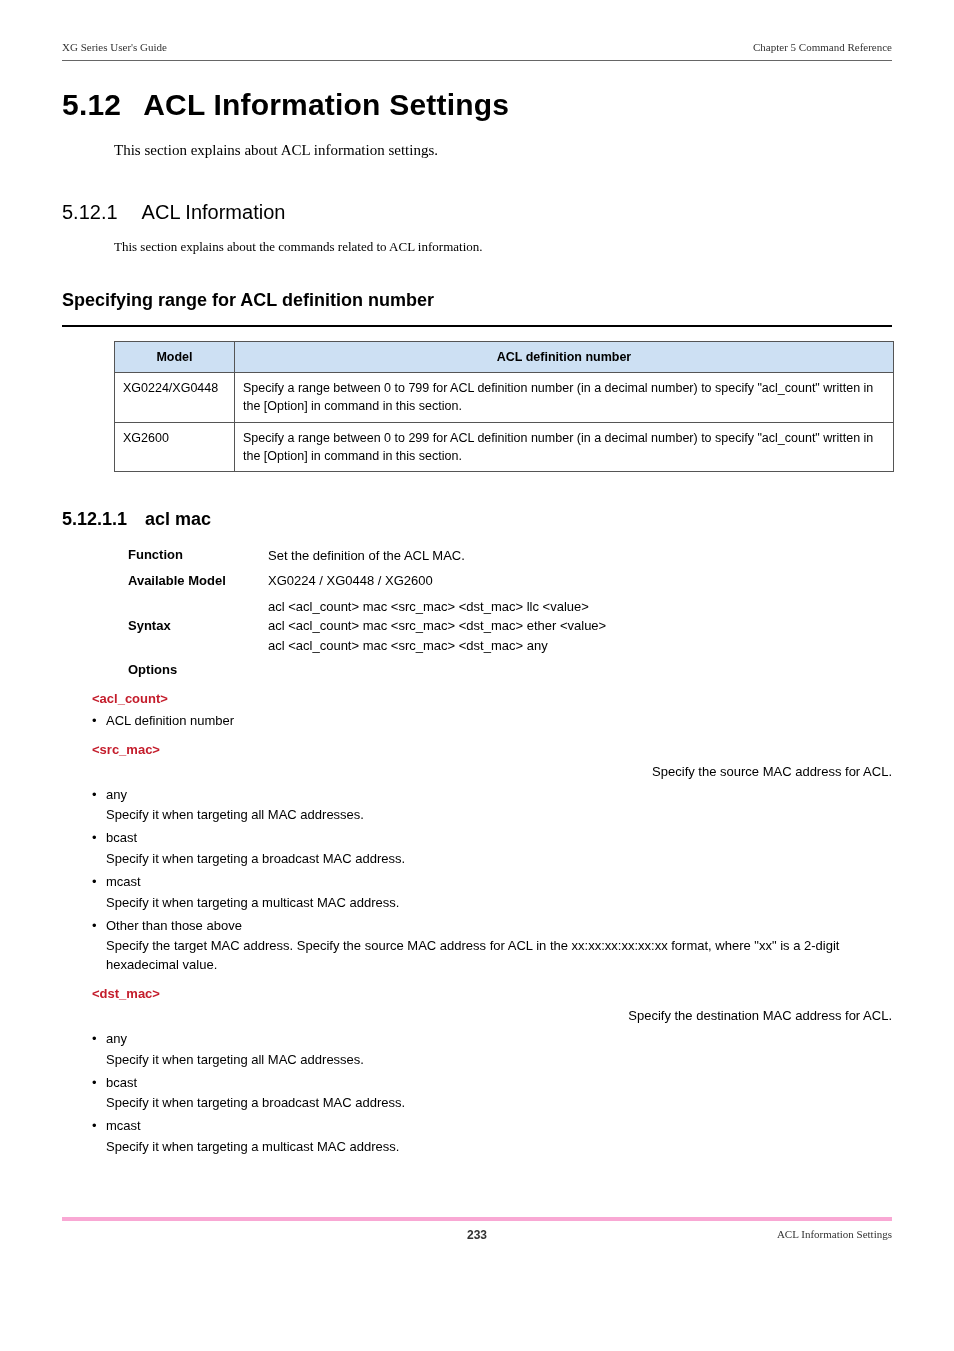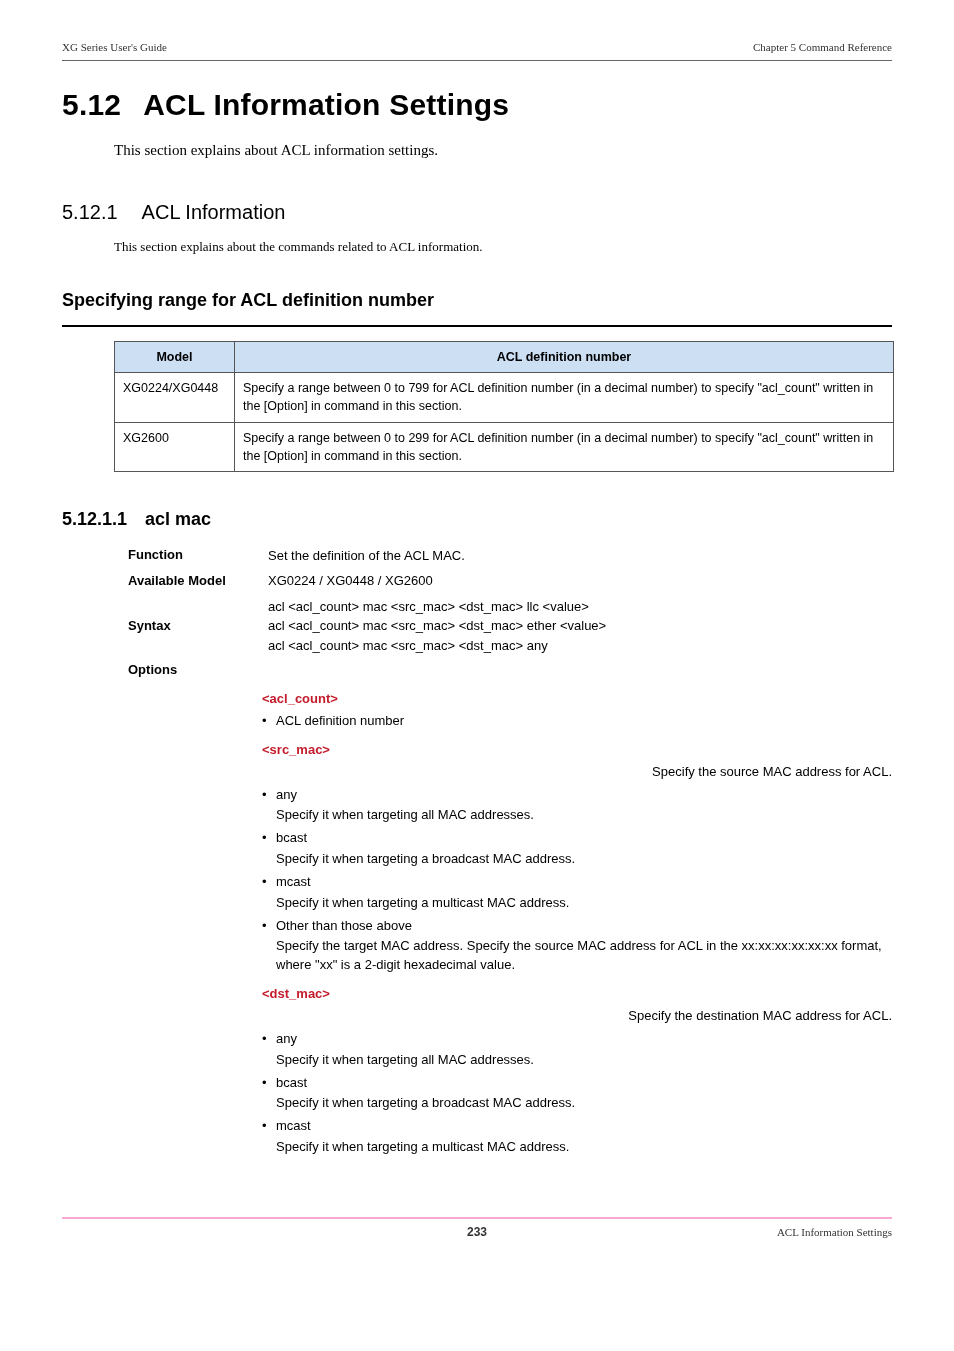--- a/index.html
+++ b/index.html
@@ -92,43 +92,42 @@
     font-family: Arial, Helvetica, sans-serif;
     font-weight: 900;
     font-size: 13px;
     width: 140px;
     flex: 0 0 140px;
   }
   .val {
     font-size: 13px;
     line-height: 1.5;
   }
-  .opts-block { margin-left: 170px; margin-top: 4px; }
+  .opts-block { margin-top: 4px; }
   .opt-hdr {
     font-weight: bold;
     color: #c41c2b;
     font-size: 13px;
     margin-top: 10px;
     margin-bottom: 3px;
   }
   .opt-desc { font-size: 13px; margin-bottom: 4px; text-align: right; }
   ul.bul { list-style: none; padding-left: 0; }
   ul.bul > li { padding-left: 14px; position: relative; margin-bottom: 4px; }
   ul.bul > li::before { content: "•"; position: absolute; left: 0; top: 0; }
   ul.bul > li .sub { display:block; padding-left: 0; margin-top: 2px; }
   .footer {
     margin-top: 60px;
-    border-top: 2px solid #f9a8d4;
+    border-top: 4px solid #f9a8d4;
     padding-top: 6px;
     display:flex;
     font-family: 'Times New Roman', Times, serif;
     font-size: 11px;
     color: #333;
     position: relative;
-    align-items: center;
   }
   .footer .pgnum {
     position:absolute;
     left:50%;
     transform:translateX(-50%);
     font-weight:bold;
     font-family: Arial, sans-serif;
     font-size: 12px;
   }
   .footer .right { margin-left:auto; }

